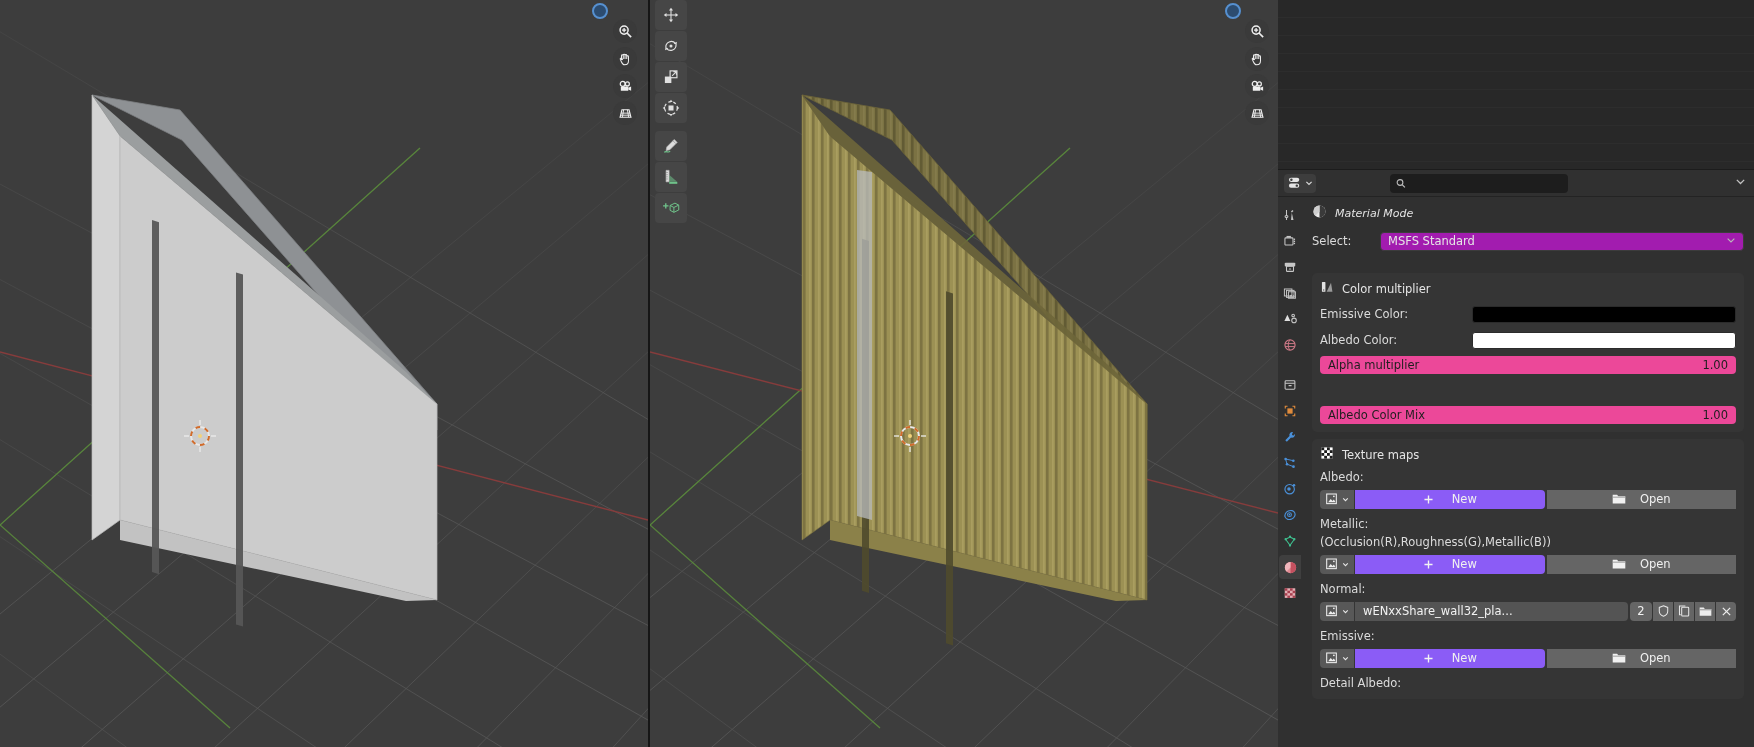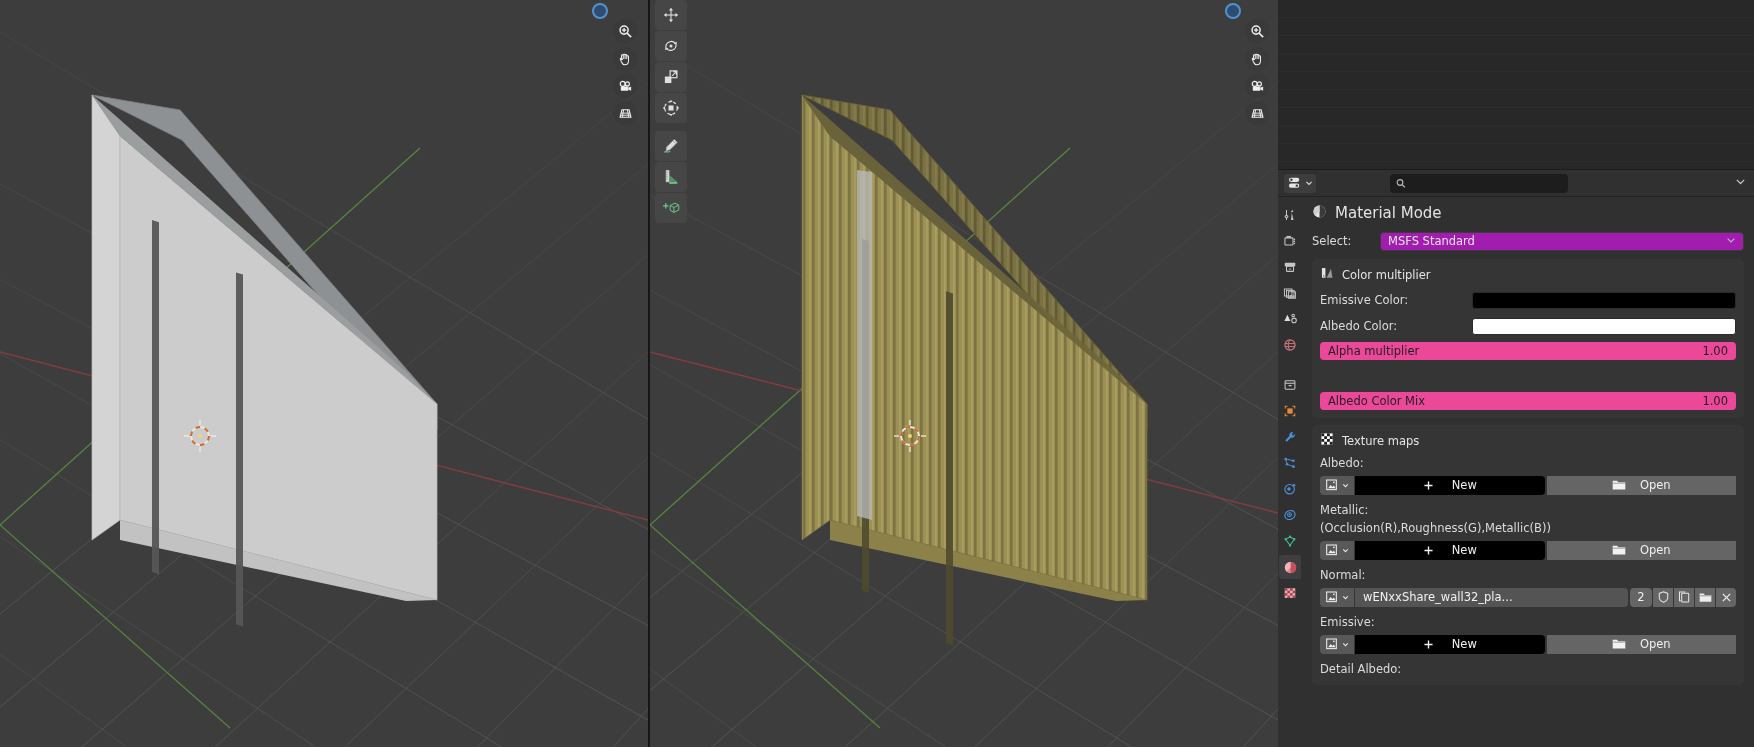--- a/index.html
+++ b/index.html
@@ -132,25 +132,25 @@
   #prop-body {
     position: absolute; left: 24px; top: 197px;
     width: 452px; height: 550px;
     background: #303030;
     padding: 6px 10px 0 10px;
     overflow: hidden;
   }
   .panel-title {
     display: flex; align-items: center; gap: 8px;
     height: 20px; margin-bottom: 8px;
-    font-size: 15px; color: #e2e2e2;
+    font-size: 11px; color: #e2e2e2; font-style: italic;
   }
   .row {
     display: flex; align-items: center;
-    height: 20px; margin-bottom: 8px;
+    height: 20px; margin-bottom: 22px;
   }
   .row-label { width: 68px; font-size: 11.5px; color: #dcdcdc; }
   .select-widget {
     flex: 1; height: 19px;
     background: #a21caf;
     border: 1px solid #3c3c3c;
     border-radius: 4px;
     display: flex; align-items: center;
     padding: 0 7px;
     font-size: 11.5px; color: #e5e5e5;
@@ -197,21 +197,21 @@
     height: 20px; gap: 0px; margin-bottom: 8px;
   }
   .tx-browse {
     width: 34px; height: 19px;
     background: #585858; border-radius: 4px 0 0 4px;
     display: flex; align-items: center; justify-content: center; gap: 2px;
     color: #efefef;
   }
   .tx-new {
     flex: 1; height: 19px;
-    background: #000000; border-radius: 0 4px 4px 0;
+    background: #8b5cf6; border-radius: 0 4px 4px 0;
     display: flex; align-items: center; justify-content: center; gap: 18px;
     font-size: 11.5px; color: #f0f0f0;
     margin-left: 1px;
   }
   .tx-open {
     flex: 1; height: 19px;
     background: #656565; border-radius: 0;
     display: flex; align-items: center; justify-content: center; gap: 14px;
     font-size: 11.5px; color: #f0f0f0;
     margin-left: 2px;

